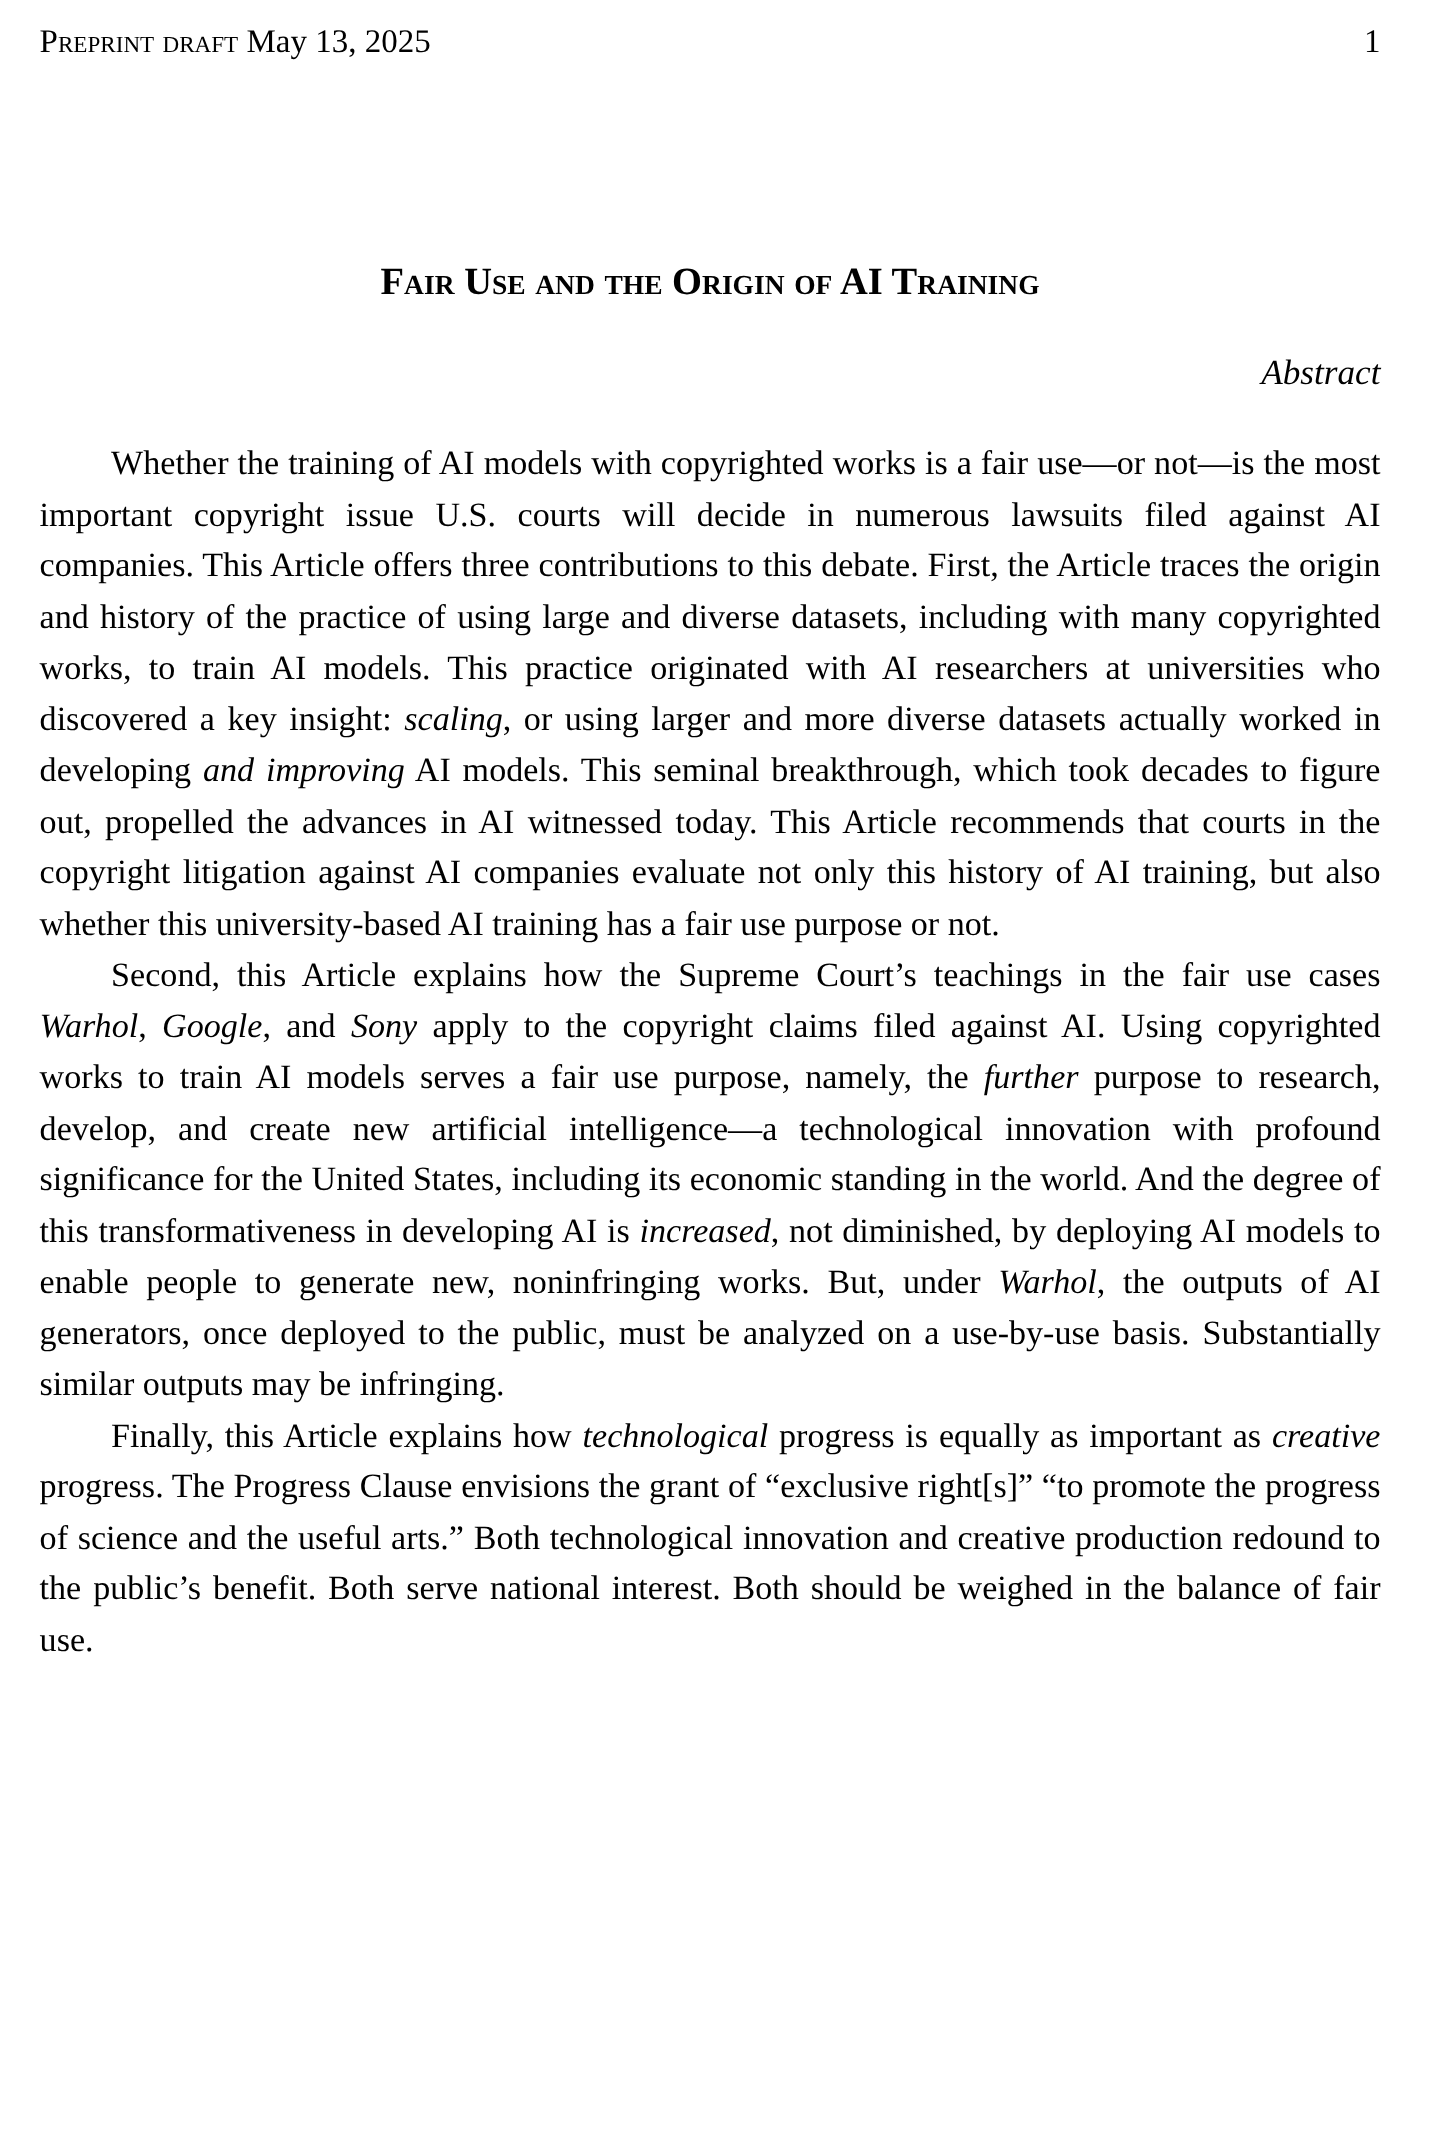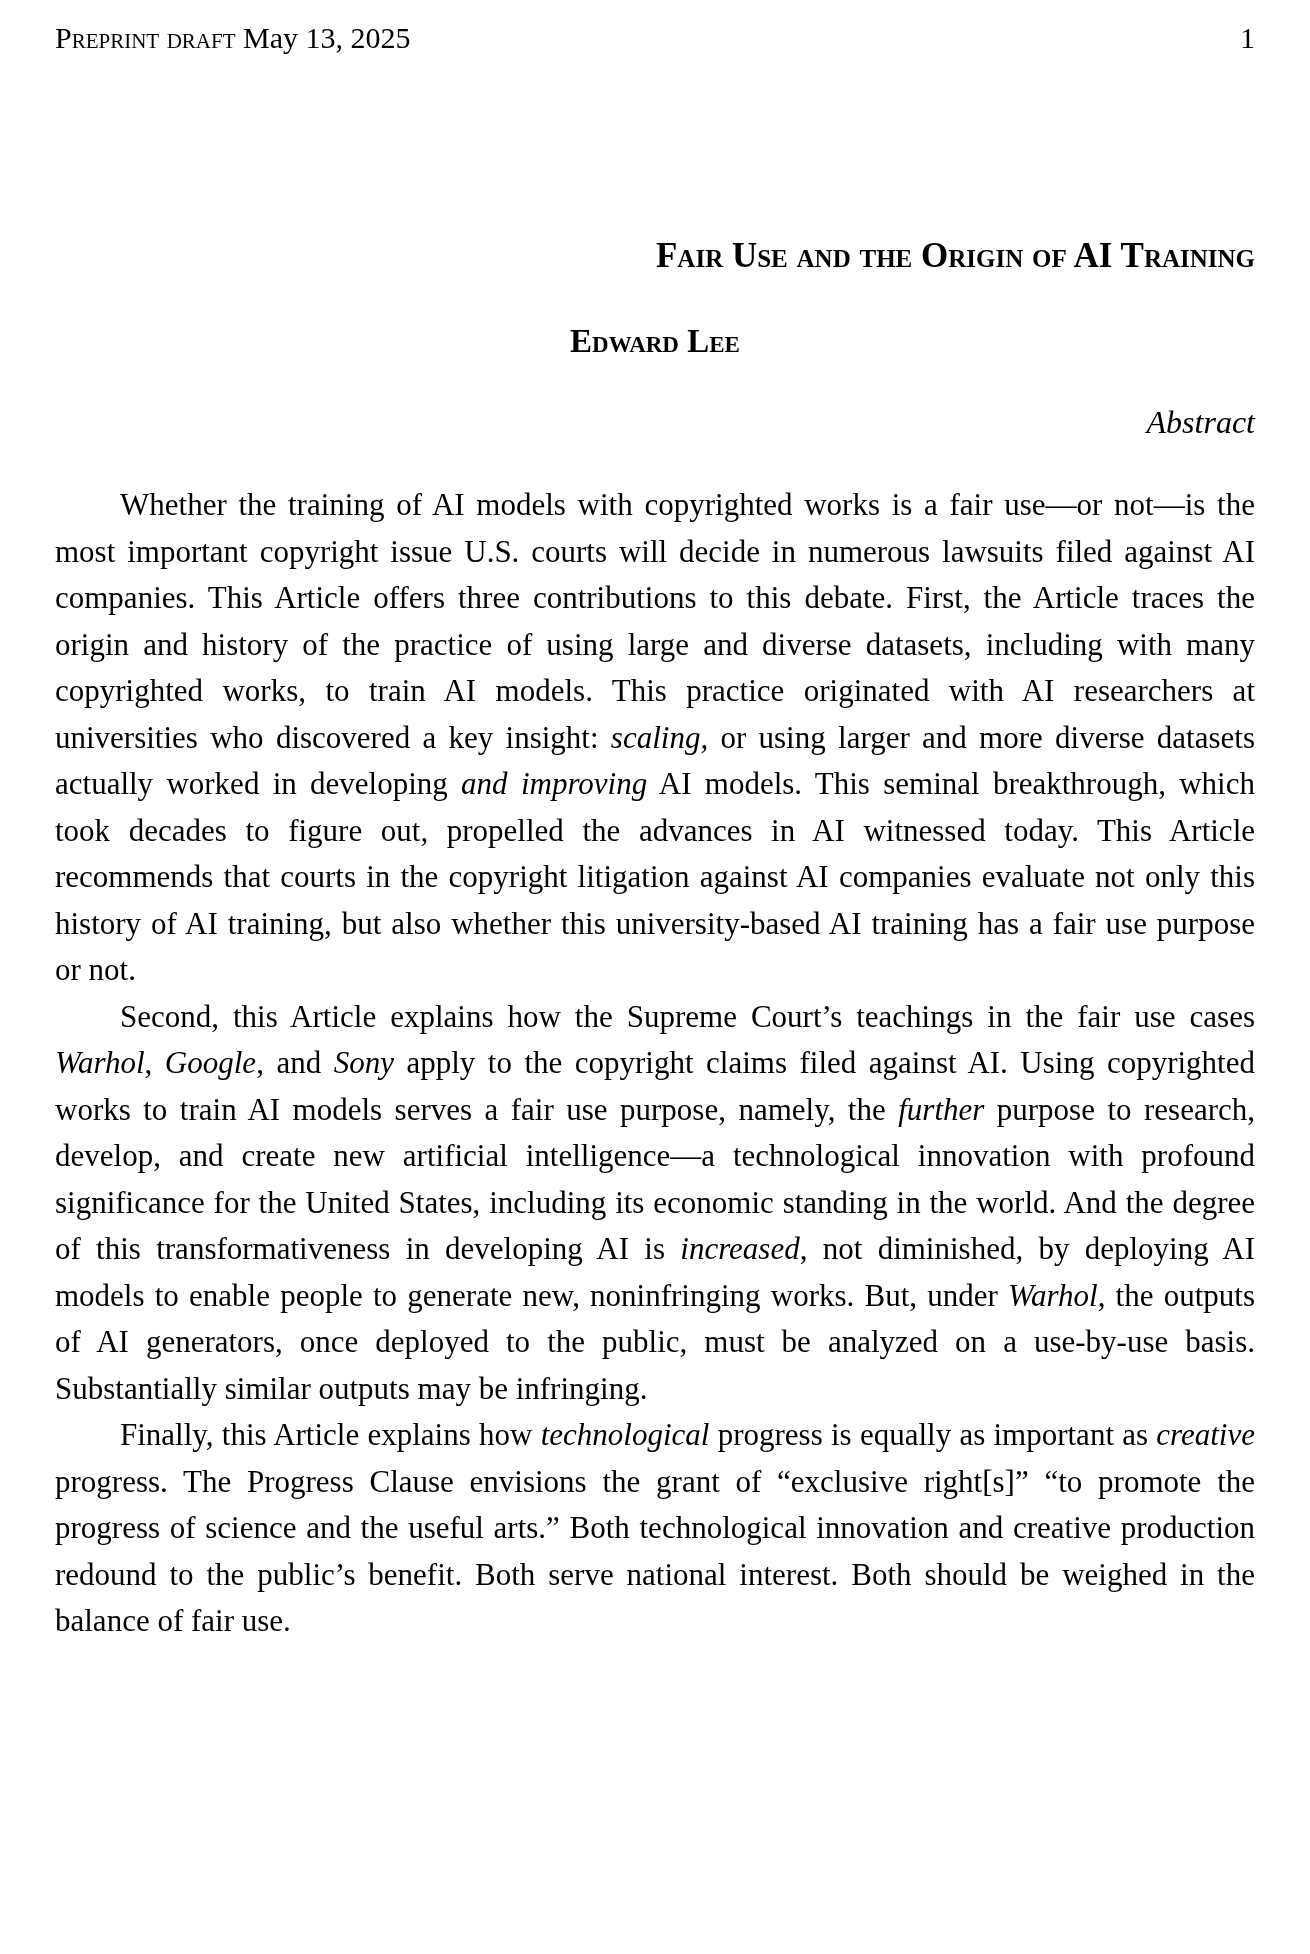--- a/index.html
+++ b/index.html
@@ -8,34 +8,34 @@
     width: 1310px;
     height: 1954px;
     background: #ffffff;
     color: #000000;
     font-family: "Liberation Serif", "DejaVu Serif", serif;
     overflow: hidden;
   }
   .page {
     width: 1310px;
     height: 1954px;
-    padding: 20px 55px 0 55px;
+    padding: 20px 55px 0 36px;
   }
   .running-head {
     display: flex;
     justify-content: space-between;
     align-items: baseline;
     font-size: 30px;
     line-height: 36px;
     white-space: pre;
   }
   .sc { font-variant: small-caps; }
   .article-title {
     margin: 178px 0 0 0;
-    text-align: right;
+    text-align: center;
     font-variant: small-caps;
     font-weight: bold;
     font-size: 35px;
     line-height: 44px;
   }
   .article-author {
     margin: 42px 0 0 0;
     text-align: center;
     font-variant: small-caps;
     font-weight: bold;
@@ -64,21 +64,20 @@
 
 <div class="page">
 
   <header class="running-head">
     <span><span class="sc">Preprint draft</span><span> May 13, 2025</span></span>
     <span>1</span>
   </header>
 
   <main>
     <h1 class="article-title">Fair Use and the Origin of AI Training</h1>
-    <h2 class="article-author">Edward Lee</h2>
     <h3 class="abstract-heading">Abstract</h3>
 
     <section class="abstract-body">
       <p><span>Whether the training of AI models with copyrighted works is a fair use—or not—is the most important copyright issue U.S. courts will decide in numerous lawsuits filed against AI companies. This Article offers three contributions to this debate. First, the Article traces the origin and history of the practice of using large and diverse datasets, including with many copyrighted works, to train AI models. This practice originated with AI researchers at universities who discovered a key insight: </span><i>scaling</i><span>, or using larger and more diverse datasets actually worked in developing </span><i>and improving</i><span> AI models. This seminal breakthrough, which took decades to figure out, propelled the advances in AI witnessed today. This Article recommends that courts in the copyright litigation against AI companies evaluate not only this history of AI training, but also whether this university-based AI training has a fair use purpose or not.</span></p>
       <p><span>Second, this Article explains how the Supreme Court’s teachings in the fair use cases </span><i>Warhol</i><span>, </span><i>Google</i><span>, and </span><i>Sony</i><span> apply to the copyright claims filed against AI. Using copyrighted works to train AI models serves a fair use purpose, namely, the </span><i>further</i><span> purpose to research, develop, and create new artificial intelligence—a technological innovation with profound significance for the United States, including its economic standing in the world. And the degree of this transformativeness in developing AI is </span><i>increased</i><span>, not diminished, by deploying AI models to enable people to generate new, noninfringing works. But, under </span><i>Warhol</i><span>, the outputs of AI generators, once deployed to the public, must be analyzed on a use-by-use basis. Substantially similar outputs may be infringing.</span></p>
       <p><span>Finally, this Article explains how </span><i>technological</i><span> progress is equally as important as </span><i>creative</i><span> progress. The Progress Clause envisions the grant of “exclusive right[s]” “to promote the progress of science and the useful arts.” Both technological innovation and creative production redound to the public’s benefit. Both serve national interest. Both should be weighed in the balance of fair use.</span></p>
     </section>
   </main>
 
 </div>

